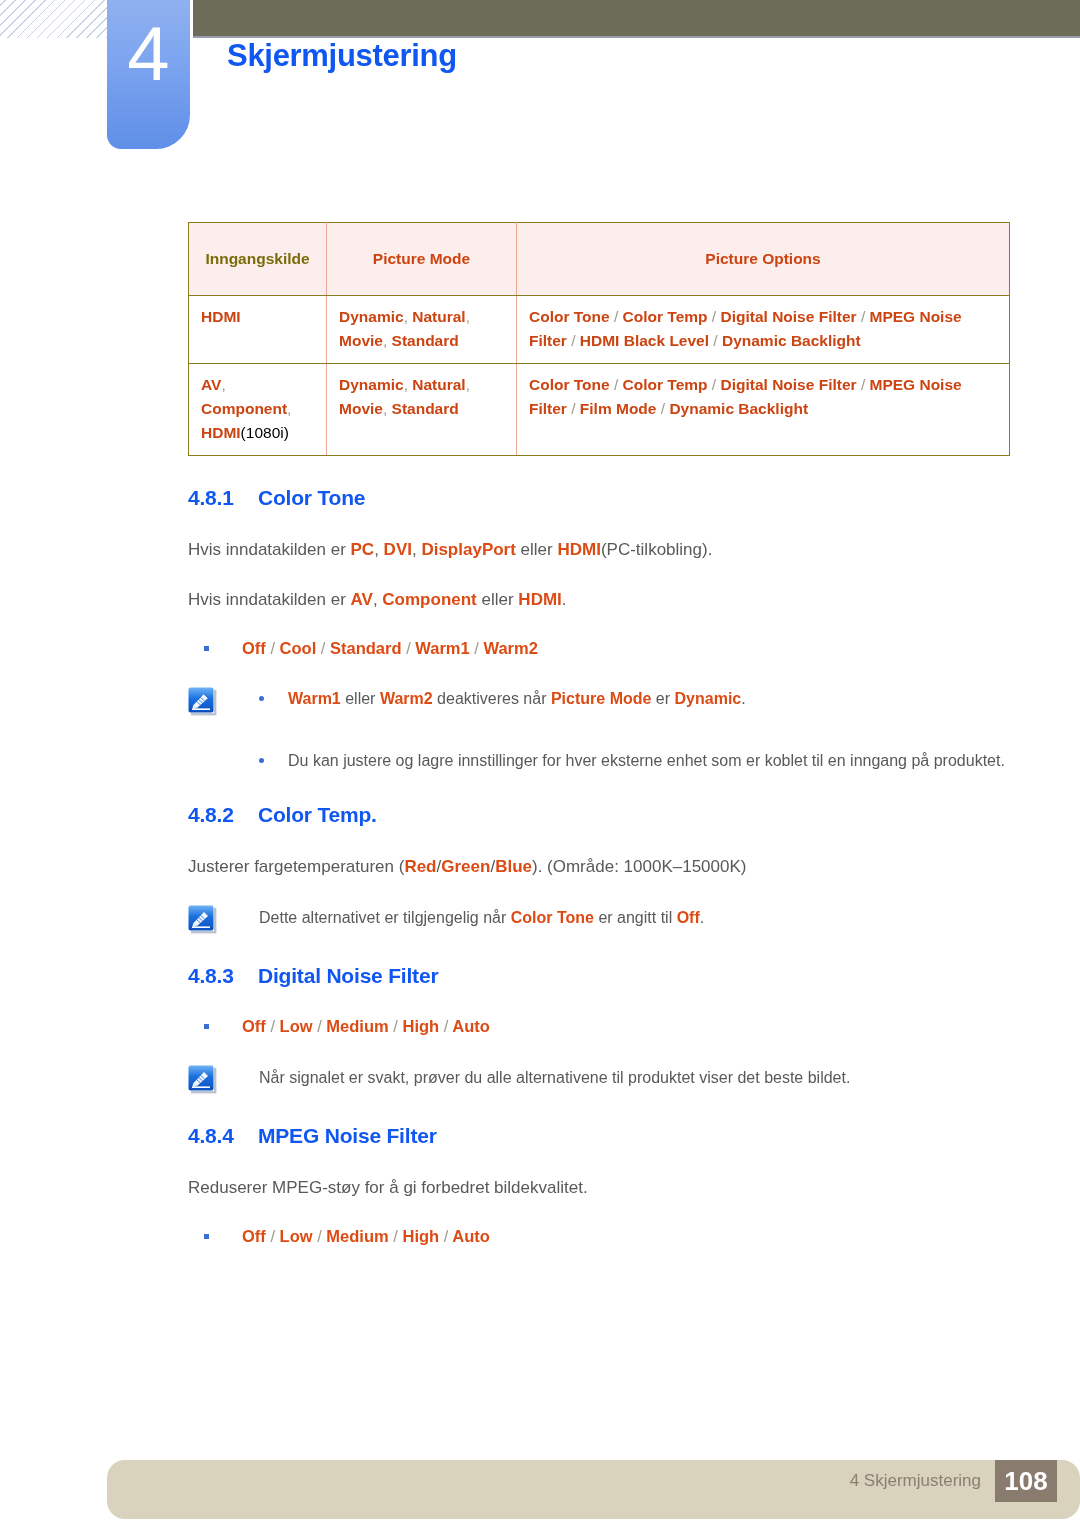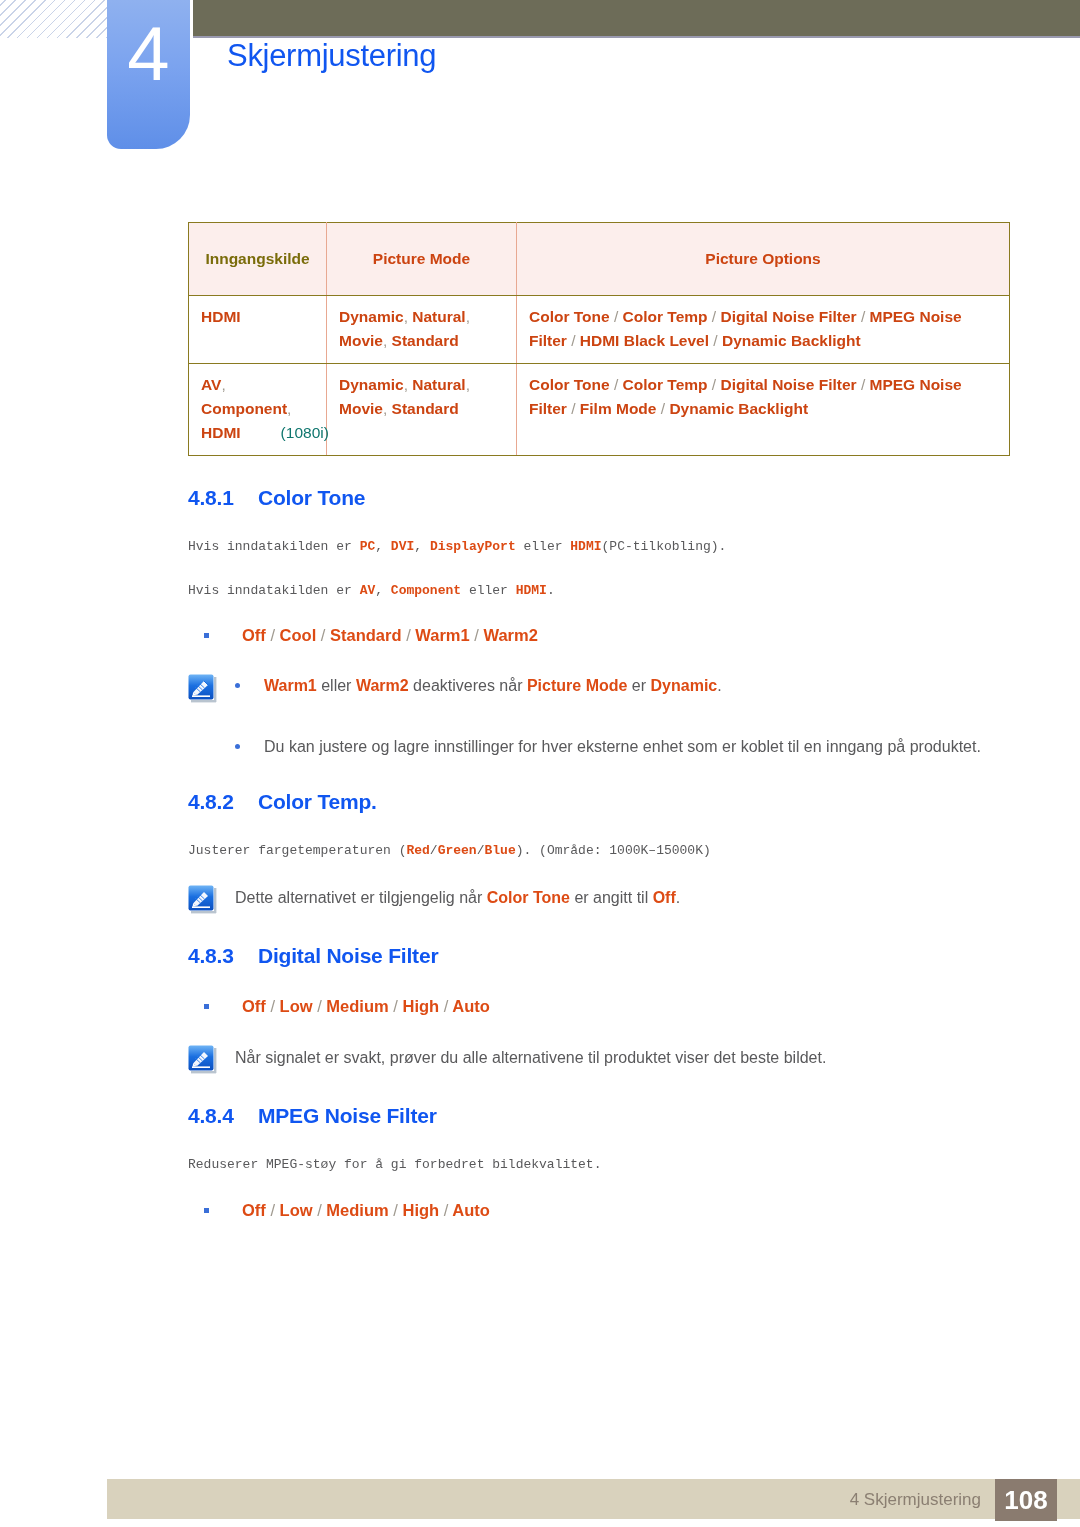--- a/index.html
+++ b/index.html
@@ -56,21 +56,21 @@
     font-size: 76px;
     line-height: 1;
     font-weight: 400;
     color: #ffffff;
     font-family: "Liberation Sans", sans-serif;
   }
   .chapter-title {
     position: absolute;
     left: 227px; top: 38px;
     font-size: 31px;
-    font-weight: normal;
+    font-weight: bold;
     color: #1056f0;
     letter-spacing: -0.3px;
   }
 
   
   .content {
     position: absolute;
     left: 188px; top: 222px;
     width: 822px;
   }
@@ -102,39 +102,38 @@
     padding: 11px 8px;
     height: 50px;
   }
   table.spec .col-src  { width: 138px; }
   table.spec .col-mode { width: 190px; }
   table.spec .col-opts { width: auto; }
   th.hdr-src { color: #7a6c0a !important; }
   th.hdr-mode, th.hdr-opts { color: #cc4411 !important; }
   table.spec td:first-child, table.spec th:first-child { border-left: 1.5px solid #8a7a20; }
   table.spec td:last-child, table.spec th:last-child { border-right: 1.5px solid #8a7a20; }
-  .plain { color: #0f766e; font-weight: normal; padding-left: 40px; }
+  .plain { color: #000000; font-weight: normal; }
 
   
   h3.sec {
     font-size: 21px;
     font-weight: bold;
     color: #1056f0;
     margin: 30px 0 26px 0;
     letter-spacing: -0.2px;
   }
   h3.sec .num { display: inline-block; width: 70px; }
 
   
   p.body {
-    font-size: 13px;
+    font-size: 17px;
     line-height: 1.65;
     color: #59595b;
     margin: 0 0 22px 0;
-    font-family: Liberation Mono, monospace;
   }
   .hl { color: #dd4b14; font-weight: bold; }
 
   
   .bullet-row {
     display: flex;
     align-items: flex-start;
     margin: 0 0 24px 0;
     padding-left: 16px;
   }
@@ -150,20 +149,21 @@
     font-weight: bold;
     color: #dd4b14;
     line-height: 1.5;
   }
 
   
   .note {
     display: flex;
     align-items: flex-start;
     margin: 0 0 22px 0;
+    gap: 24px;
   }
   .note-icon {
     flex: 0 0 auto;
     width: 29px; height: 29px;
     margin-right: 18px;
     margin-top: 2px;
     position: relative;
   }
   .note-body { flex: 1 1 auto; padding-top: 1px; }
   .note-line {
@@ -190,22 +190,23 @@
     line-height: 1.6;
     color: #59595b;
     padding-top: 2px;
   }
 
   
   .footer-bar {
     position: absolute;
     left: 107px; bottom: 8px;
     right: 0;
-    height: 40px;
+    height: 59px;
     background: #d9d2bd;
+    border-radius: 18px;
   }
   .footer-label {
     position: absolute;
     right: 99px;
     top: 11px;
     font-size: 17px;
     color: #8b7f72;
     font-weight: normal;
   }
   .footer-page {

